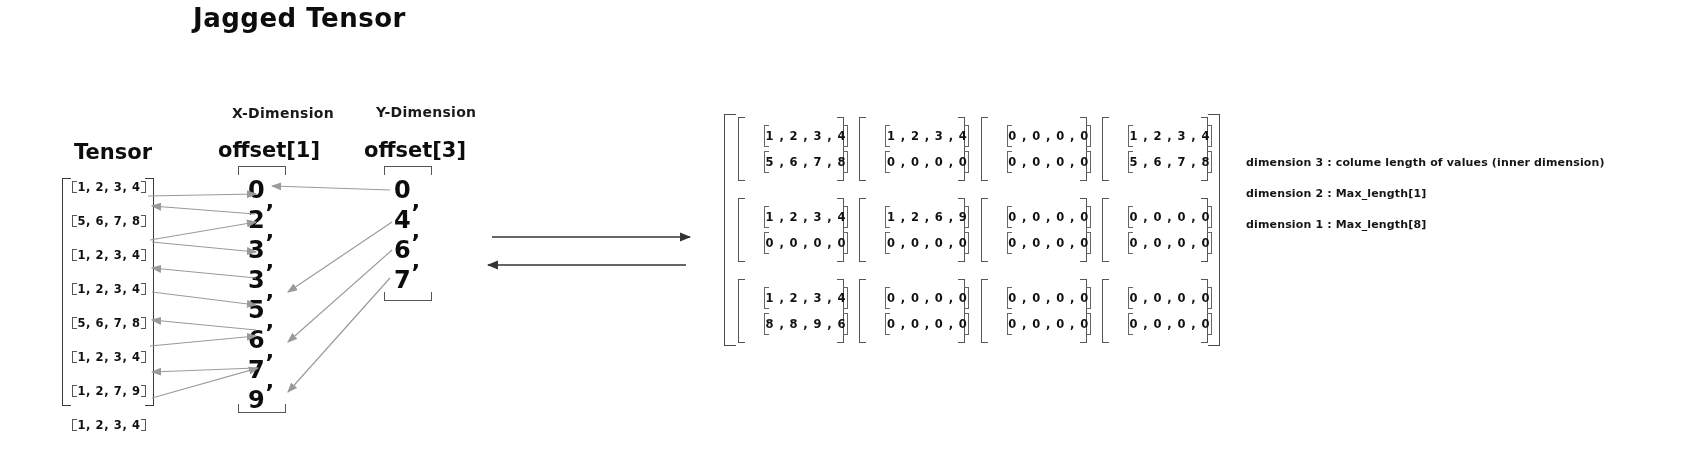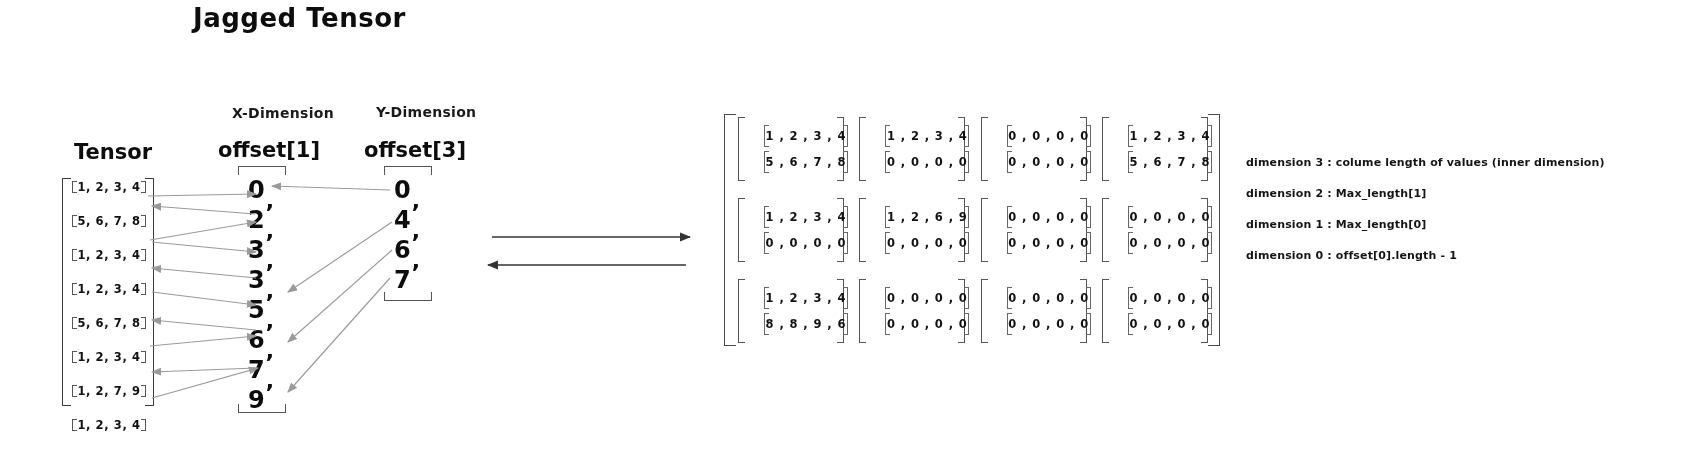--- a/index.html
+++ b/index.html
@@ -541,17 +541,16 @@
               <span class="ib r"></span>
             </div>
           </div>
         </div>
       </div>
   </div>
 
   <div id="notes">
       <div class="note-line">dimension 3 : colume length of values (inner dimension)</div>
       <div class="note-line">dimension 2 : Max_length[1]</div>
-      <div class="note-line">dimension 1  : Max_length[0]</div>
-      <div class="note-line">dimension 0 : offset[0].length - 1</div>
+      <div class="note-line">dimension 1  : Max_length[8]</div>
     </div>
 
 </div>
 
 </body></html>

